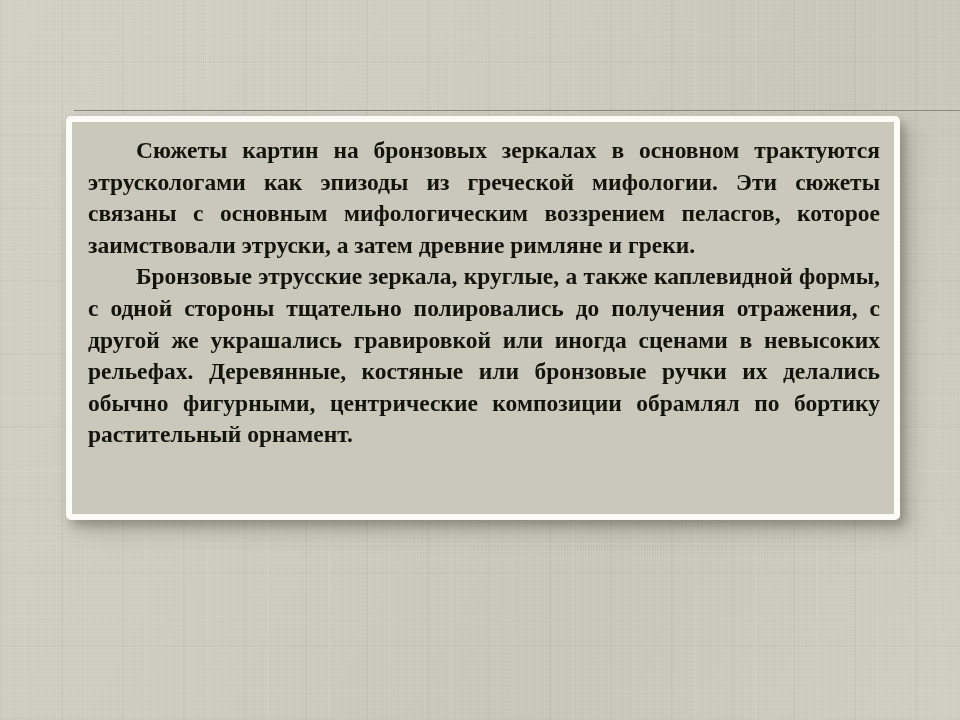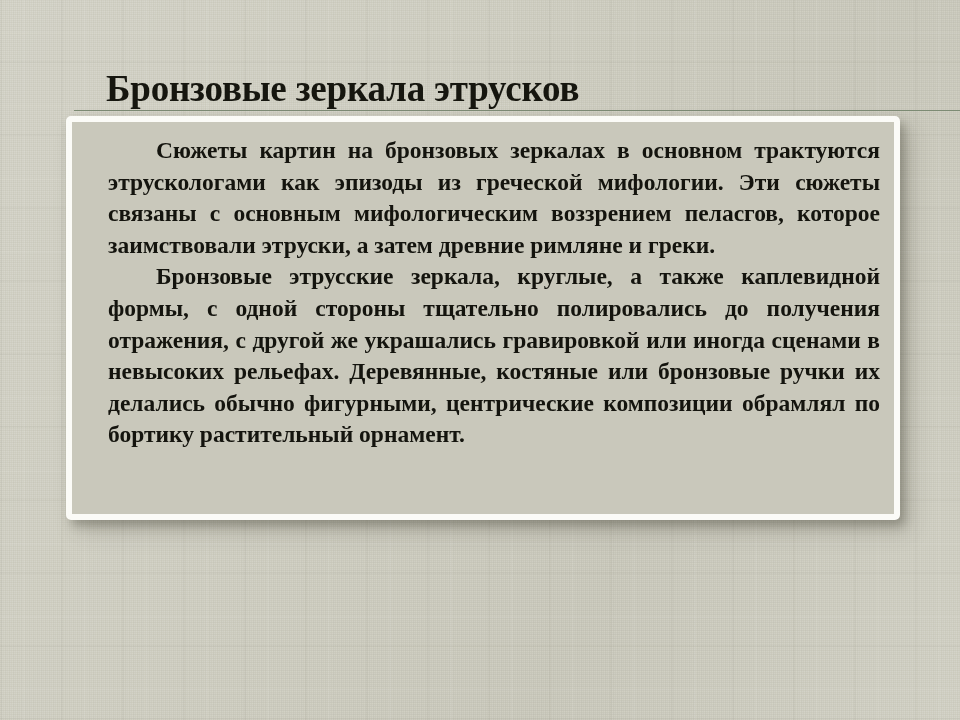--- a/index.html
+++ b/index.html
@@ -92,21 +92,20 @@
     top: 116px;
     width: 834px;
     height: 404px;
     box-sizing: border-box;
     border: 6px solid #fbfbf7;
     border-radius: 5px;
     background: #c9c8bb;
     box-shadow:
       5px 6px 10px rgba(60,58,46,0.30),
       10px 12px 22px rgba(60,58,46,0.18);
-    padding-left: 20px;
   }
 
   .content-inner {
     box-sizing: border-box;
     width: 100%;
     height: 100%;
     padding: 13px 14px 0 16px;
   }
 
   .body-par {
@@ -122,21 +121,20 @@
   }
 
   
   .body-par:last-child { margin-bottom: 8px; }
 </style>
 </head>
 <body>
 
 <div class="slide">
 
-  <h1 class="slide-title">Бронзовые зеркала этрусков</h1>
 
   <div class="title-rule"></div>
 
   <div class="content-box">
     <div class="content-inner">
       <p class="body-par">Сюжеты картин на бронзовых зеркалах в основном трактуются этрускологами как эпизоды из греческой мифологии. Эти сюжеты связаны с основным мифологическим воззрением пеласгов, которое заимствовали этруски, а затем древние римляне и греки.</p>
       <p class="body-par">Бронзовые этрусские зеркала, круглые, а также каплевидной формы, с одной стороны тщательно полировались до получения отражения, с другой же украшались гравировкой или иногда сценами в невысоких рельефах. Деревянные, костяные или бронзовые ручки их делались обычно фигурными, центрические композиции обрамлял по бортику растительный орнамент.</p>
     </div>
   </div>
 

